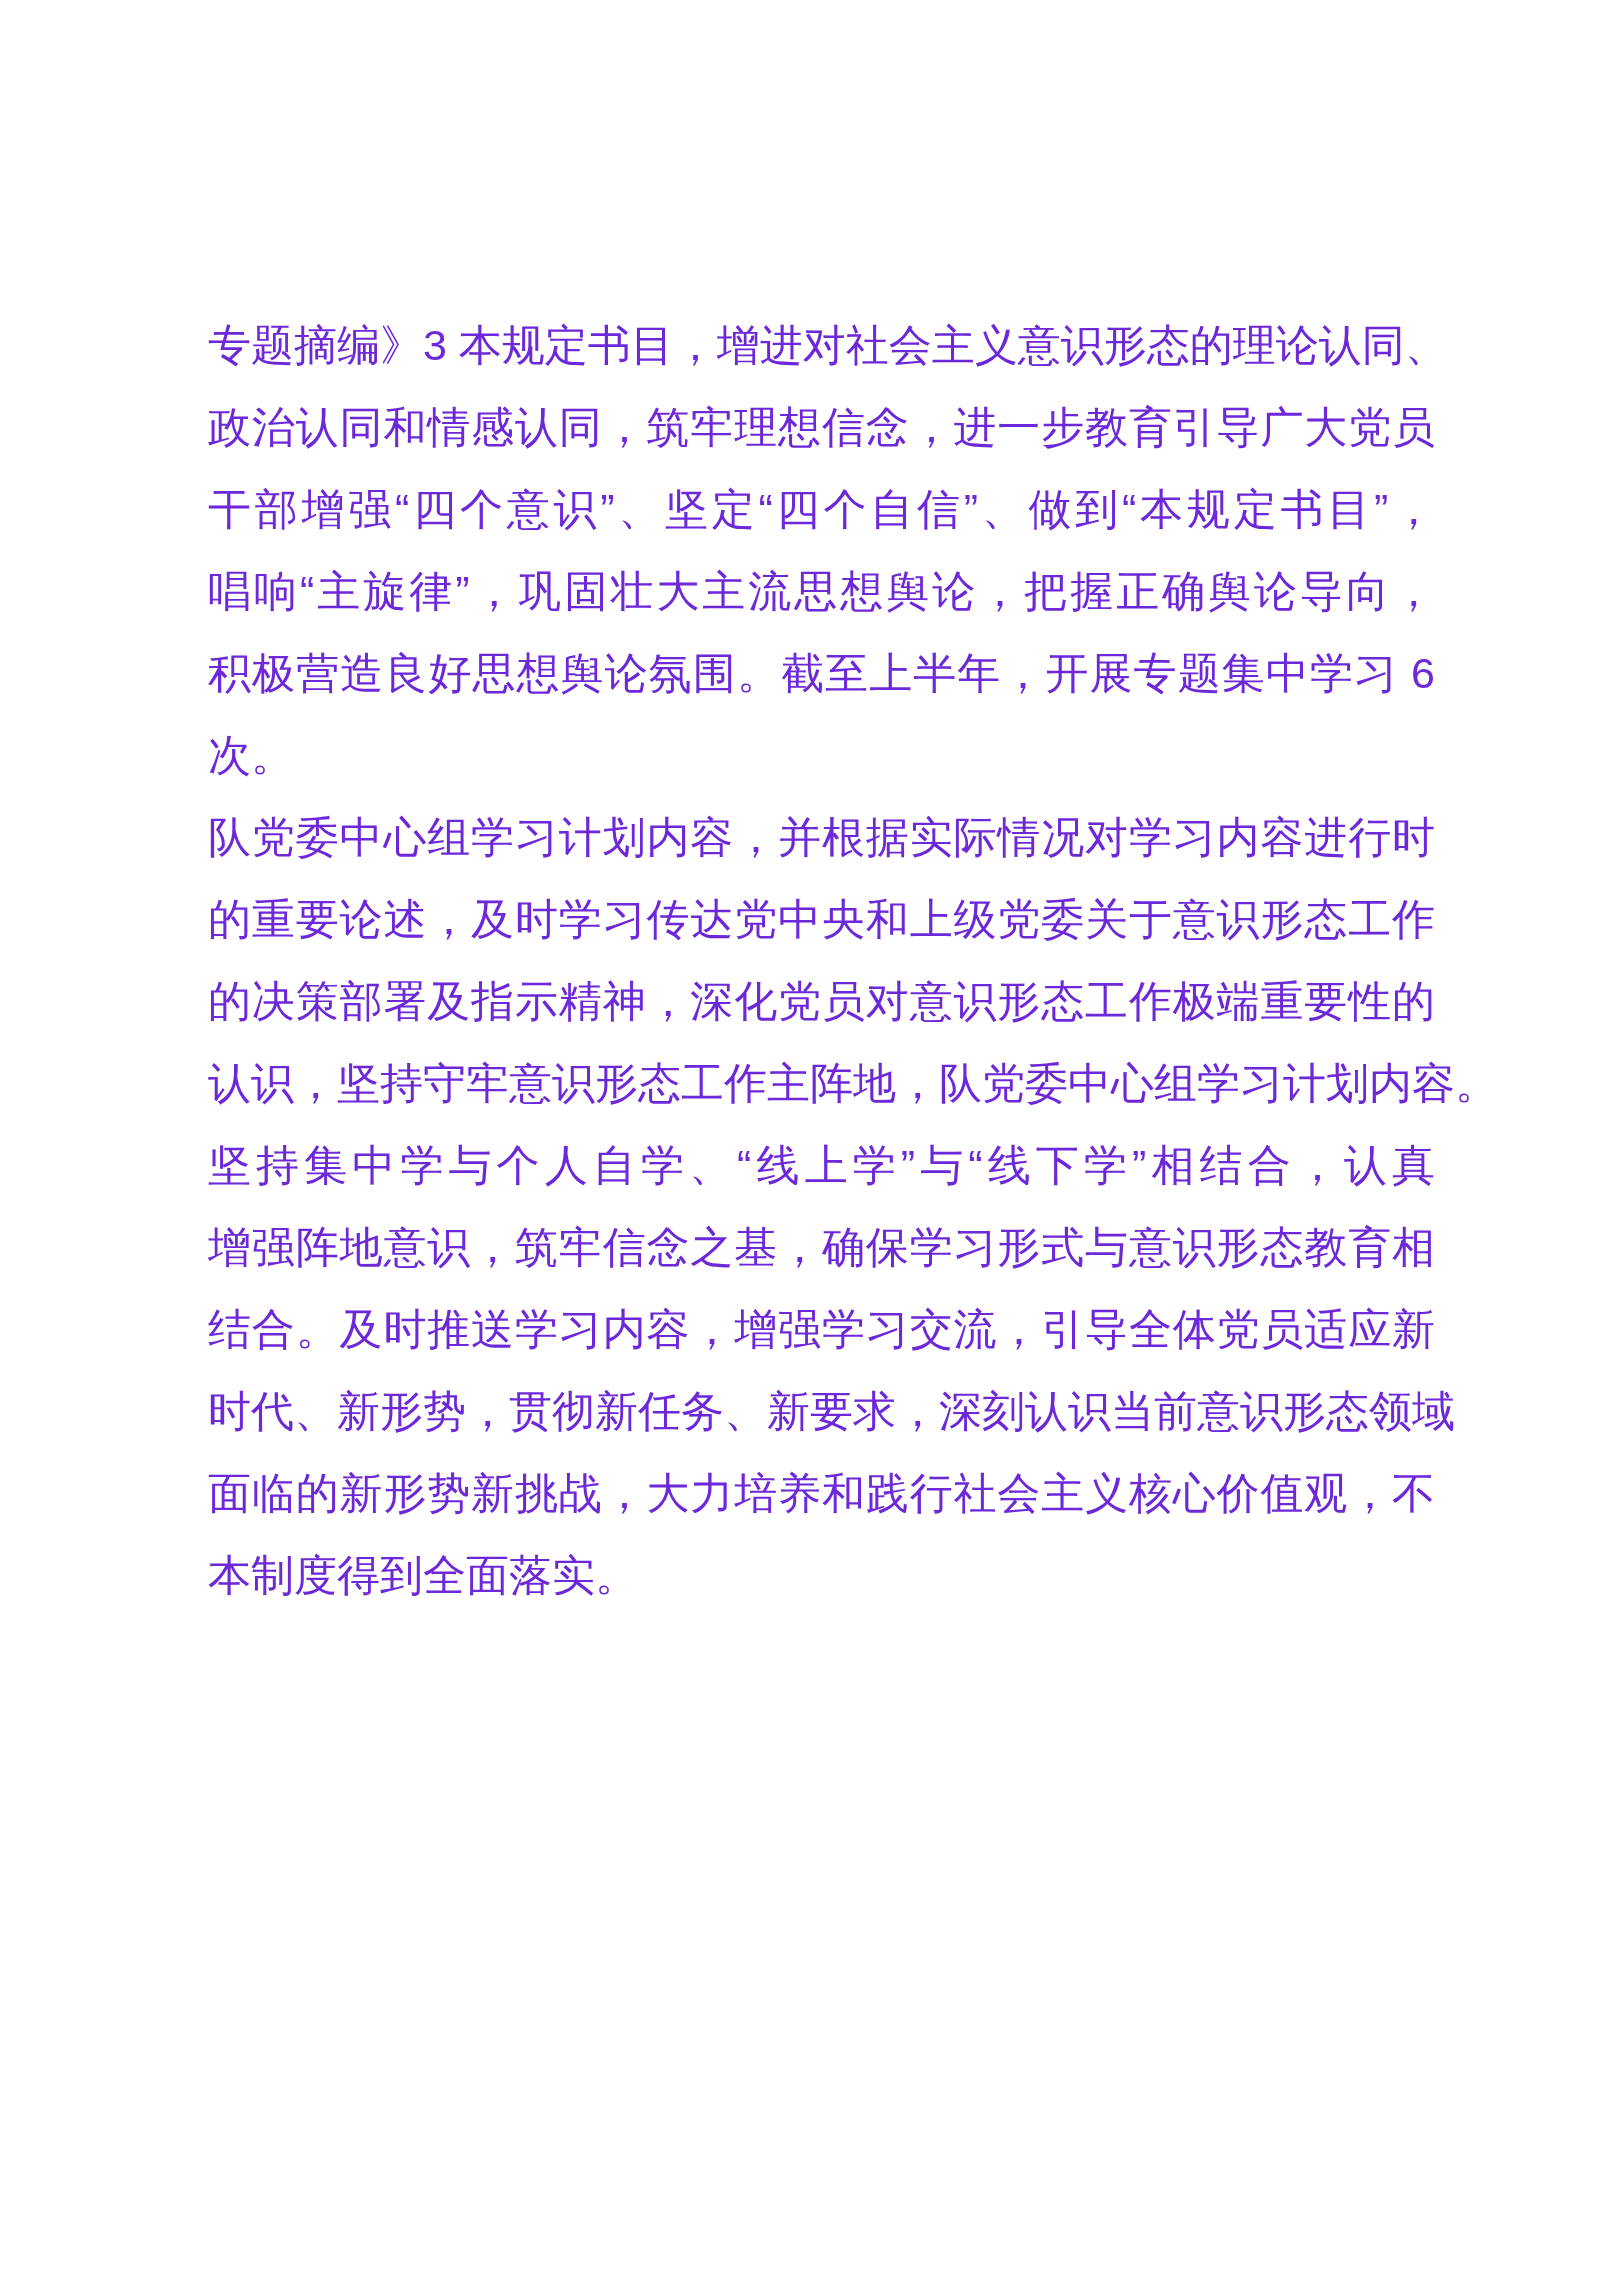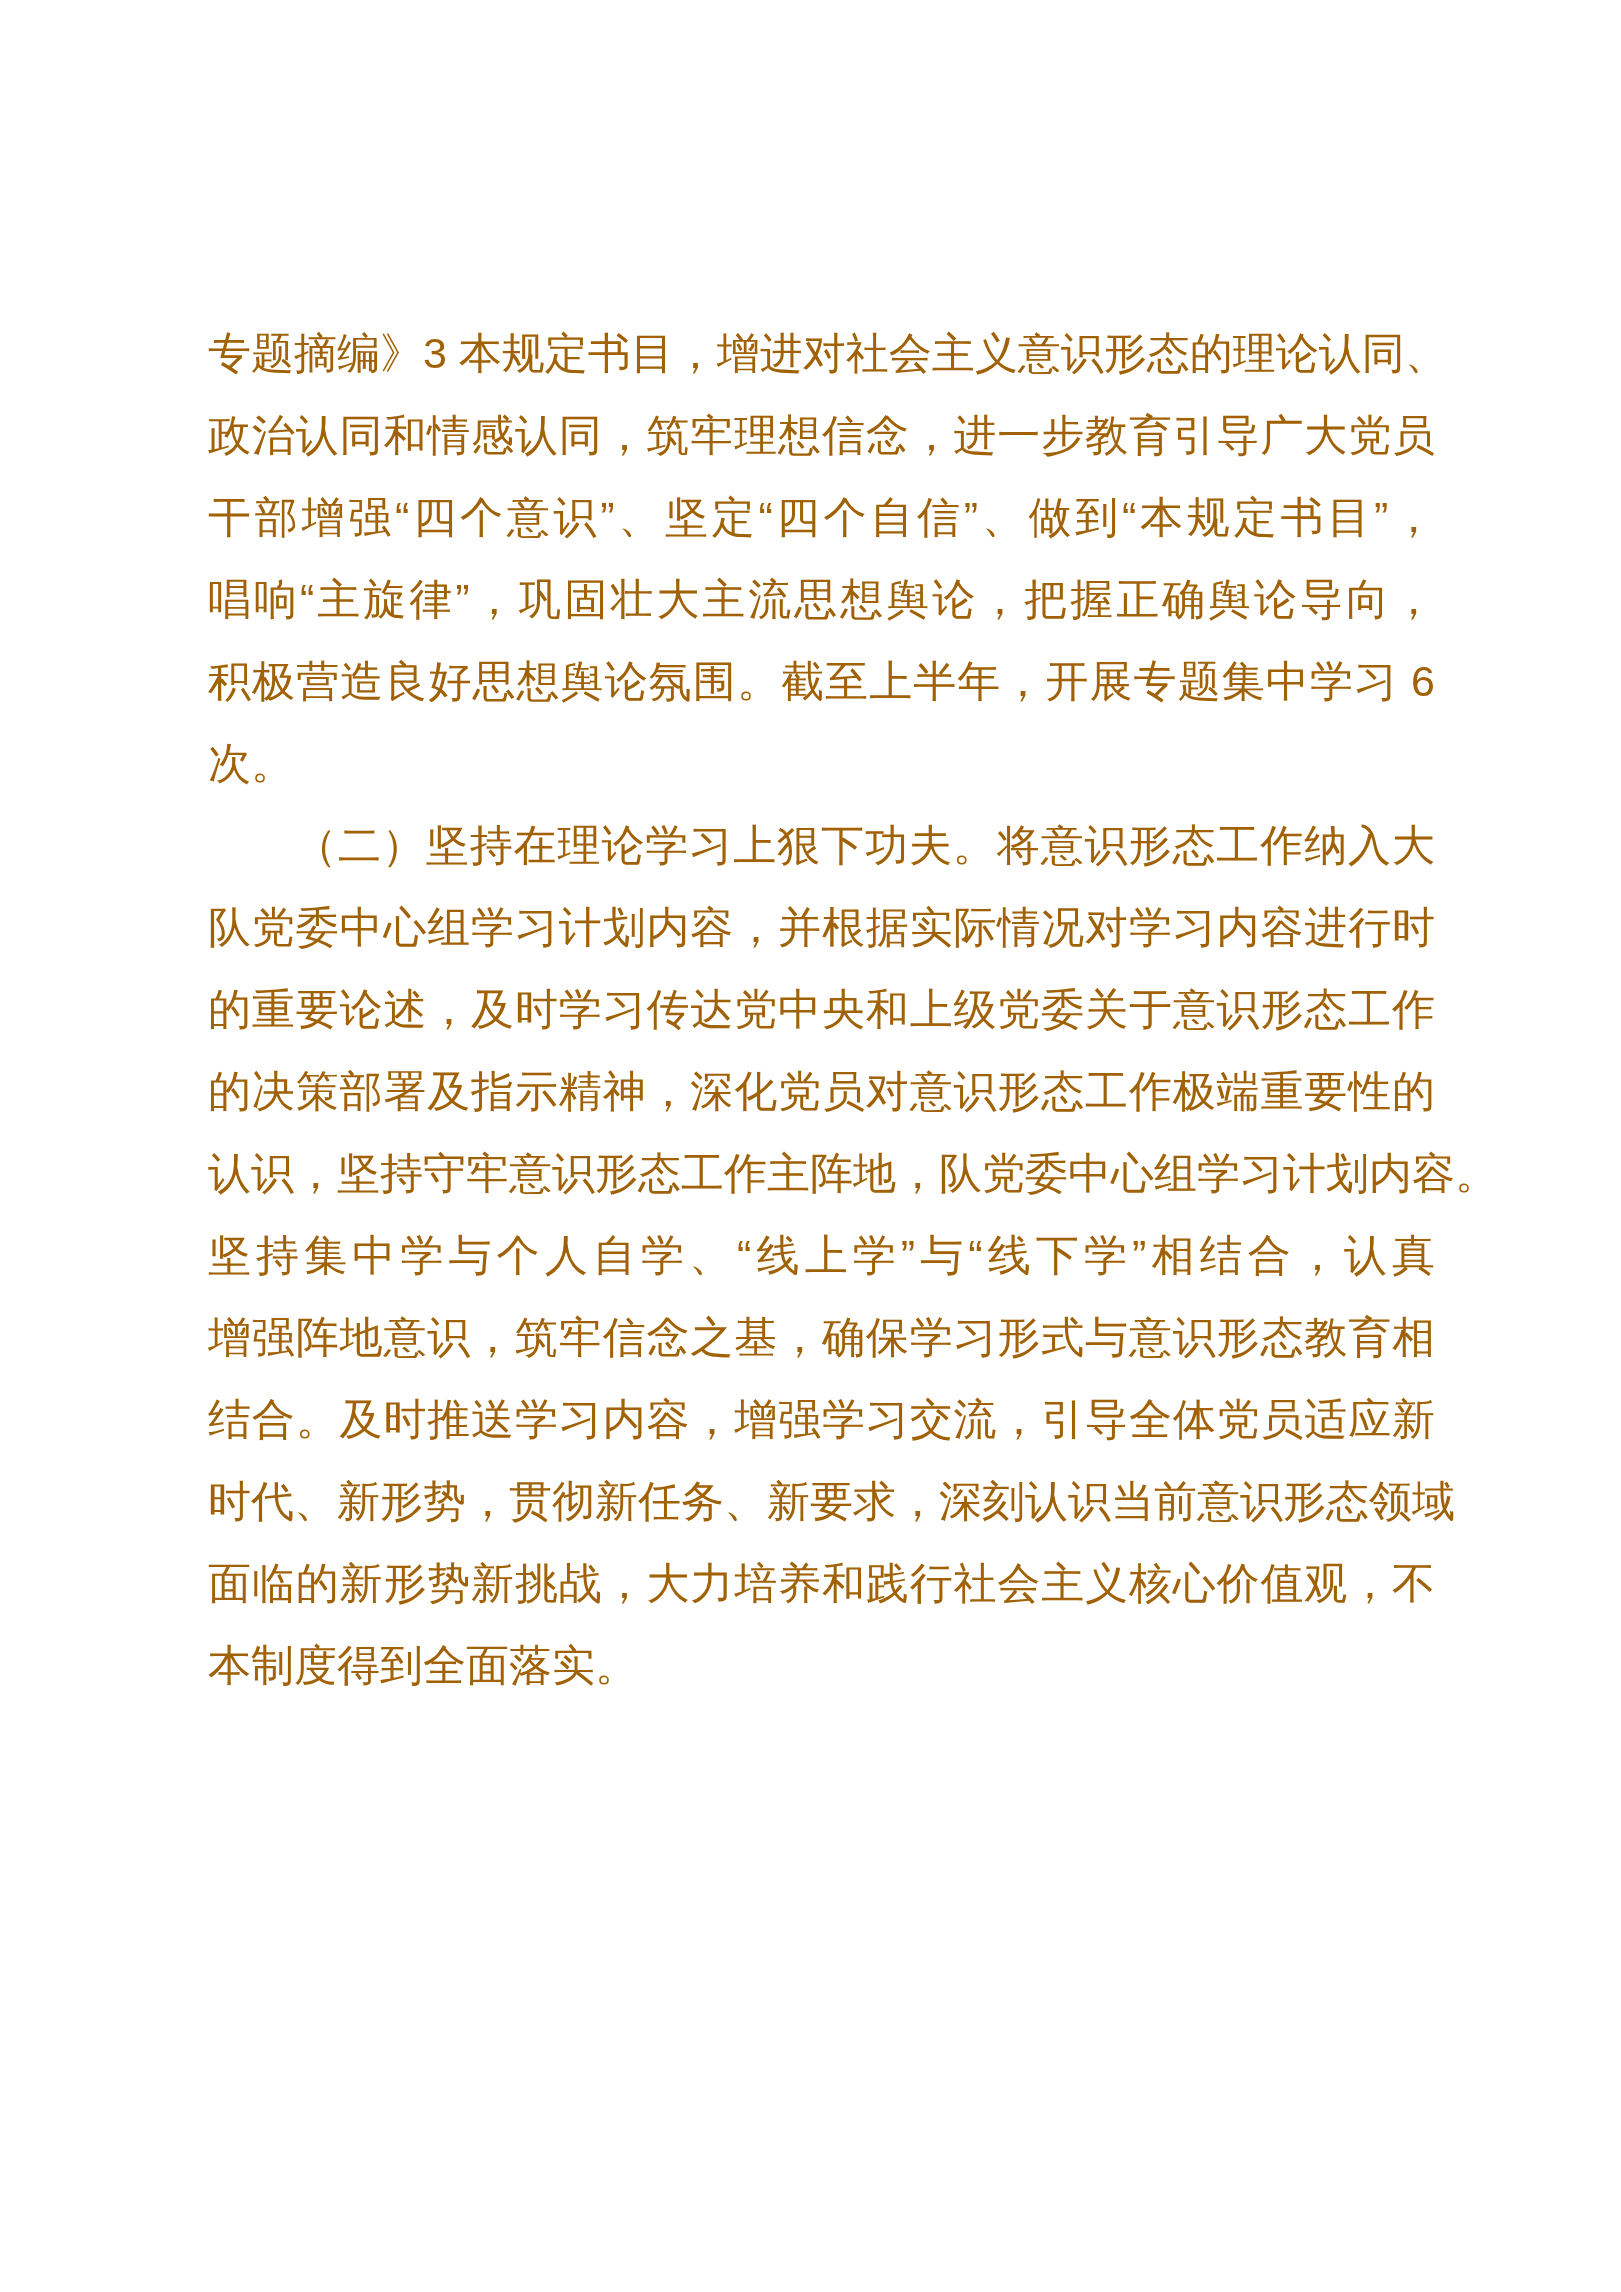--- a/index.html
+++ b/index.html
@@ -11,23 +11,23 @@
     position: relative;
     width: 1621px;
     height: 2293px;
     background: #ffffff;
     overflow: hidden;
     font-family: "Liberation Sans", "DejaVu Sans", sans-serif;
   }
   .text-block {
     position: absolute;
     left: 208px;
-    top: 312px;
+    top: 304px;
     width: 1227px;
-    color: #a16207;
+    color: #6d28d9;
     font-size: 43px;
     line-height: 82px;
     font-weight: 500;
   }
   .line {
     margin: 0;
     padding: 0;
     white-space: nowrap;
     text-align: justify;
     text-align-last: justify;
@@ -47,21 +47,20 @@
 <div class="page">
   <div class="text-block">
 
     <p class="line">专题摘编》3 本规定书目，增进对社会主义意识形态的理论认同、</p>
     <p class="line">政治认同和情感认同，筑牢理想信念，进一步教育引导广大党员</p>
     <p class="line">干部增强“四个意识”、坚定“四个自信”、做到“本规定书目”，</p>
     <p class="line">唱响“主旋律”，巩固壮大主流思想舆论，把握正确舆论导向，</p>
     <p class="line">积极营造良好思想舆论氛围。截至上半年，开展专题集中学习 6</p>
     <p class="line para-end">次。</p>
 
-    <p class="line indent">（二）坚持在理论学习上狠下功夫。将意识形态工作纳入大</p>
     <p class="line">队党委中心组学习计划内容，并根据实际情况对学习内容进行时</p>
     <p class="line">的重要论述，及时学习传达党中央和上级党委关于意识形态工作</p>
     <p class="line">的决策部署及指示精神，深化党员对意识形态工作极端重要性的</p>
     <p class="line">认识，坚持守牢意识形态工作主阵地，队党委中心组学习计划内容。</p>
     <p class="line">坚持集中学与个人自学、“线上学”与“线下学”相结合，认真</p>
     <p class="line">增强阵地意识，筑牢信念之基，确保学习形式与意识形态教育相</p>
     <p class="line">结合。及时推送学习内容，增强学习交流，引导全体党员适应新</p>
     <p class="line">时代、新形势，贯彻新任务、新要求，深刻认识当前意识形态领域</p>
     <p class="line">面临的新形势新挑战，大力培养和践行社会主义核心价值观，不</p>
     <p class="line para-end">本制度得到全面落实。</p>

